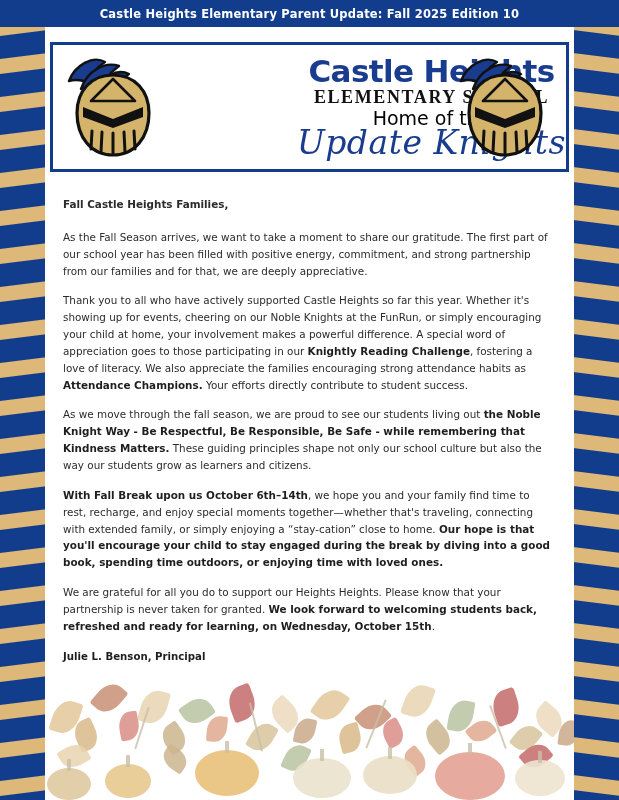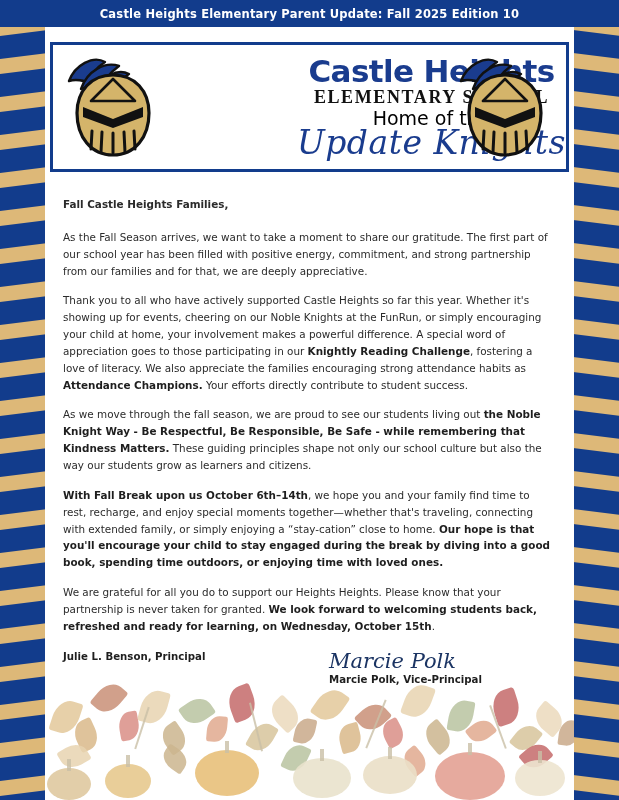--- a/index.html
+++ b/index.html
@@ -228,24 +228,20 @@
 
     <p><b>With Fall Break upon us October 6th–14th</b><span>, we hope you and your family find time to rest, recharge, and enjoy special moments together—whether that's traveling, connecting with extended family, or simply enjoying a “stay-cation” close to home. </span><b>Our hope is that you'll encourage your child to stay engaged during the break by diving into a good book, spending time outdoors, or enjoying time with loved ones.</b></p>
 
     <p><span>We are grateful for all you do to support our Heights Heights. Please know that your partnership is never taken for granted. </span><b>We look forward to welcoming students back, refreshed and ready for learning, on Wednesday, October 15th</b><span>.</span></p>
 
   </div>
 
   <div class="signatures">
     <div class="sig-block">
       <div class="sig-name">Julie L. Benson, Principal</div>
-    </div>
-    <div class="sig-block second">
-      <div class="sig-script">Marcie Polk</div>
-      <div class="sig-name">Marcie Polk, Vice-Principal</div>
     </div>
   </div>
 
   <div class="autumn" id="autumn">
       <div class="leaf" style="left: 8px; top: 28px; width: 26px; height: 34px; background: rgb(227, 200, 154); transform: rotate(18deg);"></div>
       <div class="leaf" style="left: 30px; top: 48px; width: 22px; height: 30px; background: rgb(217, 185, 138); transform: rotate(-25deg);"></div>
       <div class="leaf" style="left: 52px; top: 10px; width: 24px; height: 32px; background: rgb(201, 143, 119); transform: rotate(40deg);"></div>
       <div class="leaf" style="left: 74px; top: 40px; width: 20px; height: 28px; background: rgb(217, 142, 134); transform: rotate(-10deg);"></div>
       <div class="leaf" style="left: 96px; top: 18px; width: 26px; height: 34px; background: rgb(232, 211, 176); transform: rotate(15deg);"></div>
       <div class="leaf" style="left: 118px; top: 52px; width: 22px; height: 28px; background: rgb(203, 181, 142); transform: rotate(-35deg);"></div>

